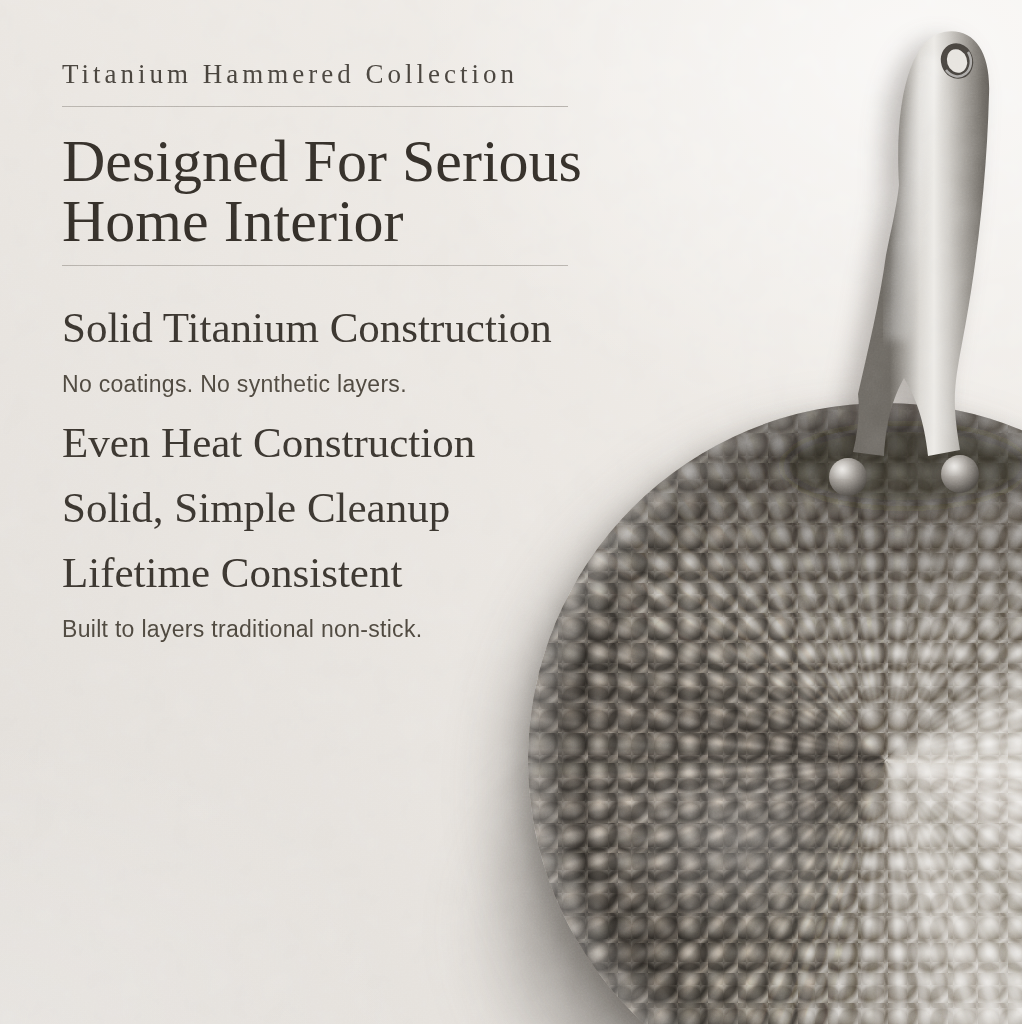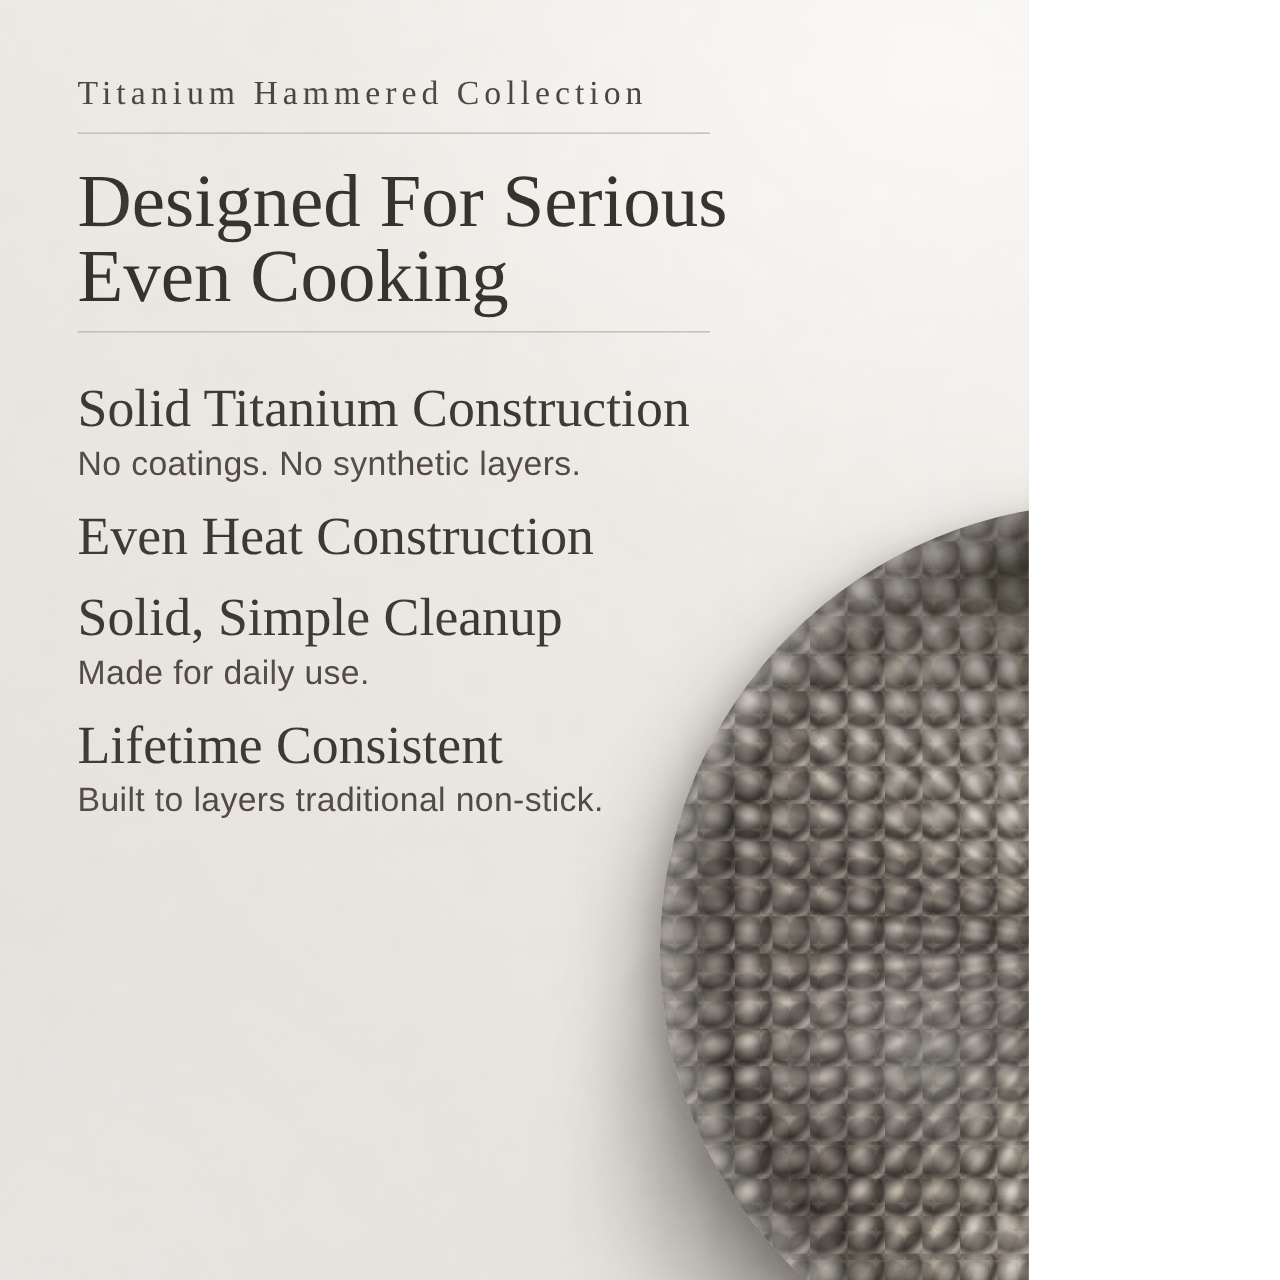--- a/index.html
+++ b/index.html
@@ -1,17 +1,17 @@
 <!DOCTYPE html>
 <html><head>
 <meta charset="utf-8">
 <style>
   html,body { margin:0; padding:0; }
   .canvas {
-    position:relative; width:823px; height:1024px; overflow:hidden;
+    position:relative; width:1022px; height:1024px; overflow:hidden;
     background:#e9e5e0;
     font-family:"Liberation Serif", serif;
   }
   
   .bg {
     position:absolute; inset:0;
     background:
       radial-gradient(ellipse 820px 620px at 90% 6%, rgba(255,255,255,.6), rgba(255,255,255,0) 62%),
       radial-gradient(ellipse 700px 500px at 0% 100%, rgba(255,255,255,.18), rgba(255,255,255,0) 60%),
       linear-gradient(225deg, #f3f0ec 0%, #ebe7e2 45%, #e1ddd8 100%);
@@ -109,22 +109,22 @@
   .rule-bottom { margin-top:14px; }
   h1.headline {
     margin:24px 0 0 0; font-weight:400; font-size:60px; line-height:60px; color:#322d27;
   }
   .features { margin-top:42px; }
   .feature { margin-bottom:25px; }
   .feature h2 {
     margin:0; font-weight:400; font-size:43px; line-height:40px; color:#38332d;
   }
   .feature p {
-    margin:9px 0 0 0; font-family:"Liberation Sans", sans-serif;
-    font-size:27px; line-height:28px; letter-spacing:.3px; color:#4b453c;
+    margin:22px 0 0 0; font-family:"Liberation Sans", sans-serif;
+    font-size:23px; line-height:28px; letter-spacing:.3px; color:#4b453c;
   }
   
   .grain { position:absolute; inset:0; pointer-events:none; }
   .grain-coarse { mix-blend-mode:soft-light; opacity:.75; }
   .grain-fine { mix-blend-mode:overlay; opacity:.22; }
 </style>
 </head>
 <body>
 
 <div class="canvas">
@@ -194,34 +194,33 @@
 
     <circle cx="848" cy="477" r="19" fill="url(#rivet)"></circle>
     <circle cx="960" cy="474" r="19" fill="url(#rivet)"></circle>
     <ellipse cx="842" cy="470" rx="7" ry="5" fill="rgba(255,255,255,.5)" filter="url(#blur5)"></ellipse>
     <ellipse cx="954" cy="467" rx="7" ry="5" fill="rgba(255,255,255,.5)" filter="url(#blur5)"></ellipse>
   </svg>
 
   <div class="copy">
     <div class="eyebrow">Titanium Hammered Collection</div>
     <div class="rule rule-top"></div>
-    <h1 class="headline"><span>Designed For Serious</span><br><span>Even Cooking</span></h1>
+    <h1 class="headline"><span>Designed For Serious</span><br><span>Home Interior</span></h1>
     <div class="rule rule-bottom"></div>
 
     <div class="features">
       <div class="feature">
         <h2>Solid Titanium Construction</h2>
         <p>No coatings. No synthetic layers.</p>
       </div>
       <div class="feature">
         <h2>Even Heat Construction</h2>
       </div>
       <div class="feature">
         <h2>Solid, Simple Cleanup</h2>
-        <p>Made for daily use.</p>
       </div>
       <div class="feature">
         <h2>Lifetime Consistent</h2>
         <p>Built to layers traditional non-stick.</p>
       </div>
     </div>
   </div>
 
   <svg class="grain grain-coarse" width="1024" height="1024" xmlns="http://www.w3.org/2000/svg">
     <filter id="paperCoarse" x="0" y="0" width="100%" height="100%">

